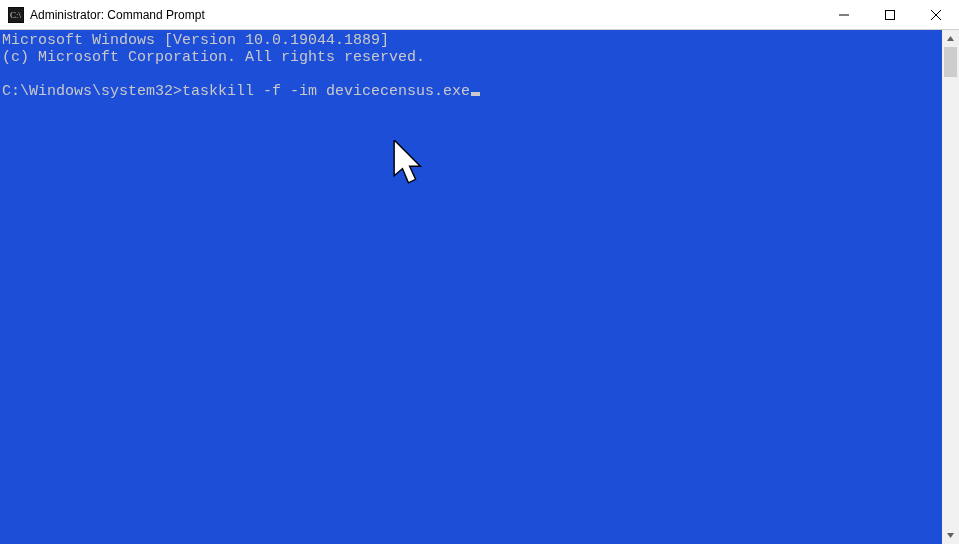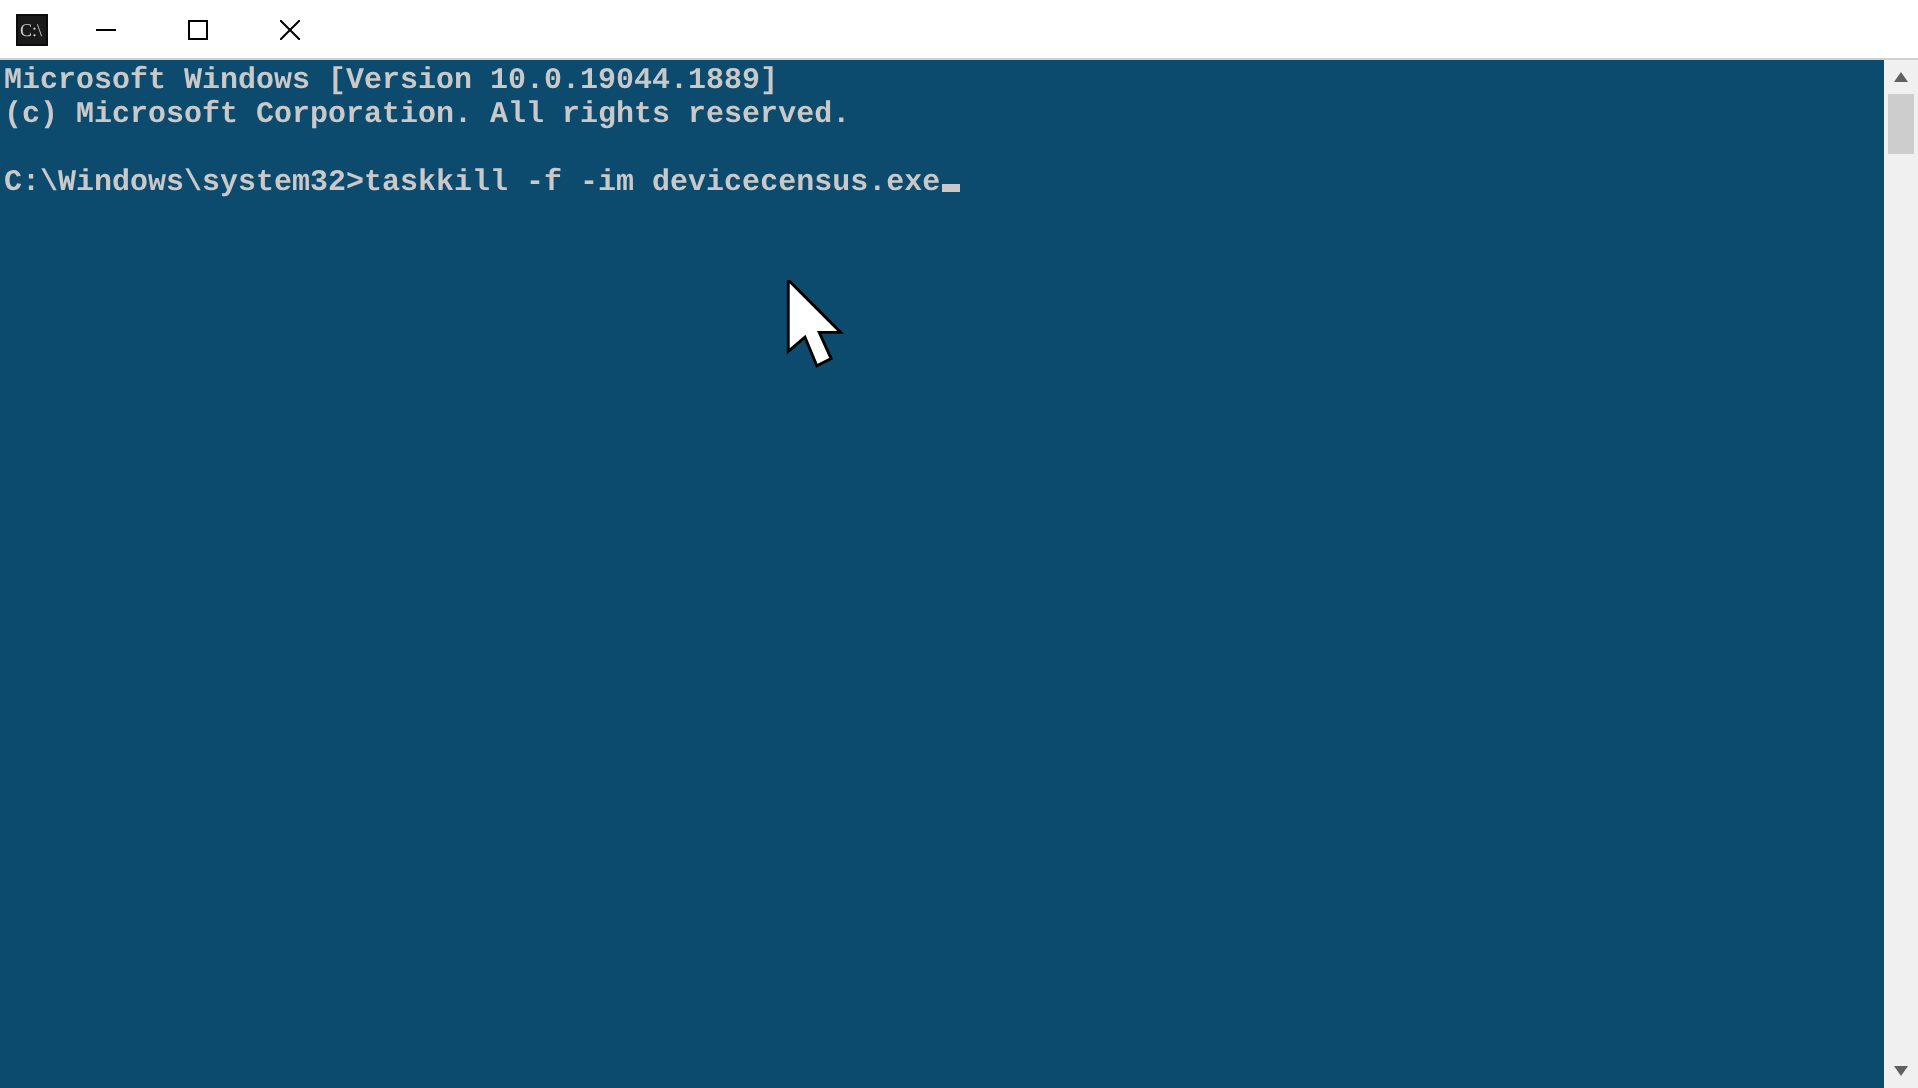--- a/index.html
+++ b/index.html
@@ -43,23 +43,22 @@
       align-items: center;
       justify-content: center;
       background: transparent;
       border: none;
       cursor: pointer;
     }
     .win-btn svg { pointer-events: none; }
     .terminal-wrap {
       position: relative;
       height: calc(100% - 30px);
-      background: #0c4a6e;
+      background: #1d4ed8;
       display: flex;
-      font-weight: bold;
     }
     .terminal {
       flex: 1;
       padding: 2px 0 0 2px;
       font-family: Consolas, "Courier New", monospace;
       font-size: 15px;
       line-height: 17px;
       color: #c9c9c9;
       white-space: pre;
       overflow: hidden;
@@ -112,20 +111,21 @@
 <body>
 
 <div class="title-bar">
   <div class="title-icon">
     <svg width="16" height="16" viewBox="0 0 16 16">
       <rect x="0" y="0" width="16" height="16" fill="#0c0c0c"></rect>
       <rect x="1" y="1" width="14" height="14" fill="#1a1a1a"></rect>
       <text x="2" y="11" font-family="Consolas" font-size="9" fill="#cccccc">C:\</text>
     </svg>
   </div>
+  <div class="title-text">Administrator: Command Prompt</div>
   <div class="window-controls">
     <button class="win-btn" aria-label="minimize">
       <svg width="10" height="10" viewBox="0 0 10 10">
           <line x1="0" y1="5" x2="10" y2="5" stroke="#000" stroke-width="1"></line>
         </svg>
     </button>
     <button class="win-btn" aria-label="maximize">
       <svg width="10" height="10" viewBox="0 0 10 10">
           <rect x="0.5" y="0.5" width="9" height="9" fill="none" stroke="#000" stroke-width="1"></rect>
         </svg>

